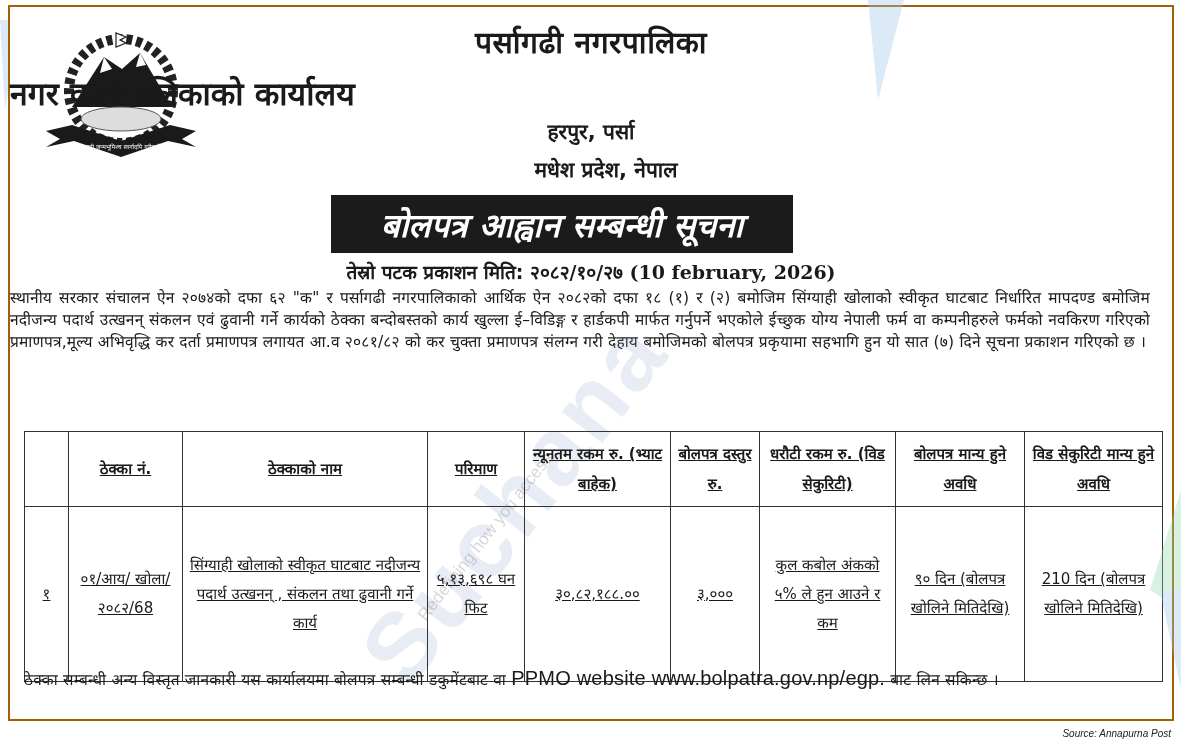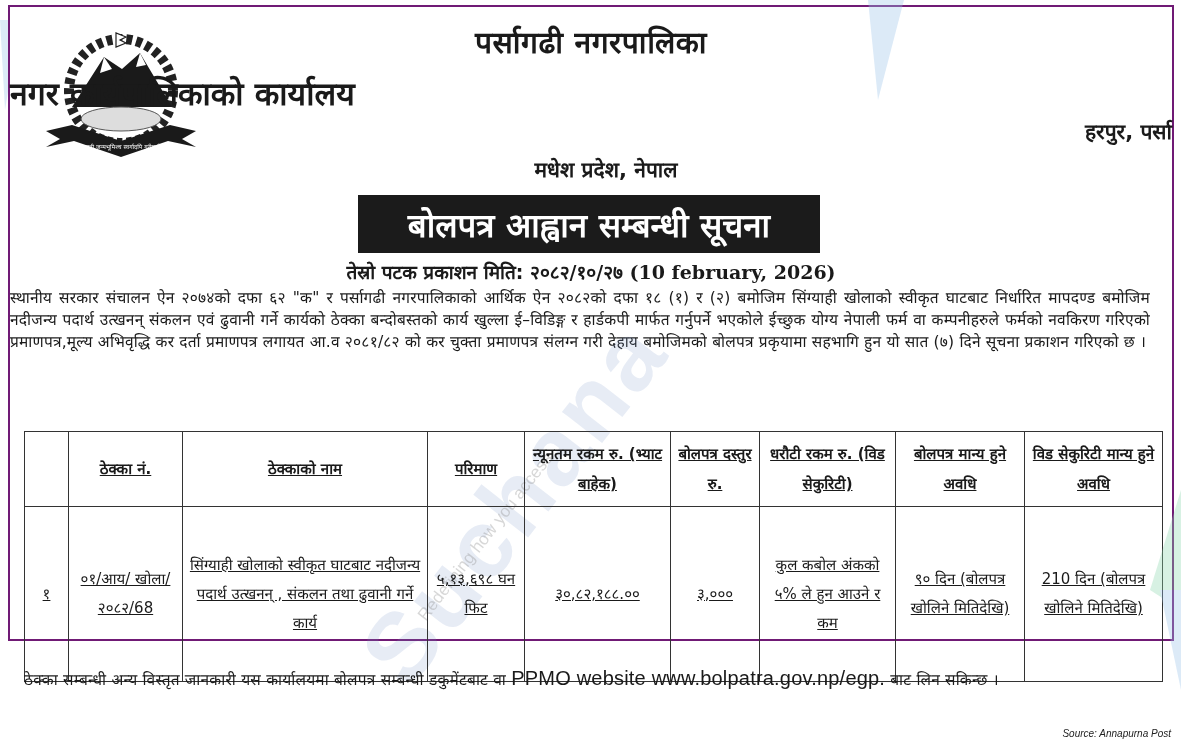--- a/index.html
+++ b/index.html
@@ -1,32 +1,32 @@
 <!DOCTYPE html>
 <html><head>
 <meta charset="utf-8">
 <style>
   html, body { margin: 0; padding: 0; }
   body {
     width: 1181px; height: 751px; background: #ffffff; position: relative; overflow: hidden;
     font-family: "DejaVu Sans", "Liberation Sans", sans-serif; color: #1a1a1a;
   }
   .frame {
-    position: absolute; left: 8px; top: 5px; width: 1166px; height: 636px;
-    border: 2px solid #701a75; box-sizing: border-box; background: #fff;
+    position: absolute; left: 8px; top: 5px; width: 1166px; height: 716px;
+    border: 2px solid #a16207; box-sizing: border-box; background: #fff;
   }
   .logo { position: absolute; left: 32px; top: 22px; width: 158px; height: 130px; }
   .h-line1 { position: absolute; left: 0; right: 0; top: 14px; font-size: 30px; font-weight: bold; text-align: center; letter-spacing: 0.5px; }
   .h-line2 { position: absolute; left: 0; right: 0; top: 64px; font-size: 32px; font-weight: bold; text-align: left; }
-  .h-line3 { position: absolute; left: 0; right: 0; top: 110px; font-size: 21px; font-weight: bold; text-align: right; }
+  .h-line3 { position: absolute; left: 0; right: 0; top: 110px; font-size: 21px; font-weight: bold; text-align: center; }
   .h-line4 { position: absolute; left: 0; right: 0; top: 148px; font-size: 21px; font-weight: bold; text-align: center; padding-left: 30px; }
   .banner {
-    position: absolute; left: 348px; top: 188px; width: 462px; height: 58px;
+    position: absolute; left: 321px; top: 188px; width: 462px; height: 58px;
     background: #1b1b1b; color: #fff; font-size: 33px; font-weight: bold;
-    display: flex; align-items: center; justify-content: center;
+    display: flex; align-items: center; justify-content: center; font-style: italic;
   }
   .pubdate { position: absolute; left: 0; right: 0; top: 252px; text-align: center; font-size: 19px; font-weight: bold; }
   .pubdate .en { font-family: "DejaVu Serif", "Liberation Serif", serif; margin-top: 16px; }
   .para {
     position: absolute; left: 0; width: 1140px; top: 280px;
     font-size: 15.5px; line-height: 22px; text-align: justify; letter-spacing: 0.2px;
   }
   table.grid {
     position: absolute; left: 14px; top: 424px; width: 1138px;
     border-collapse: collapse; table-layout: fixed; text-decoration: underline;

